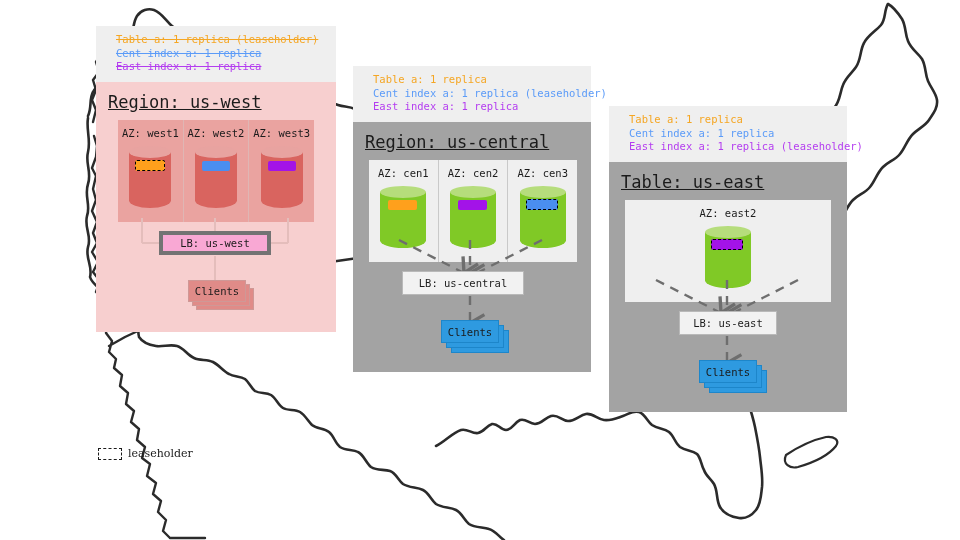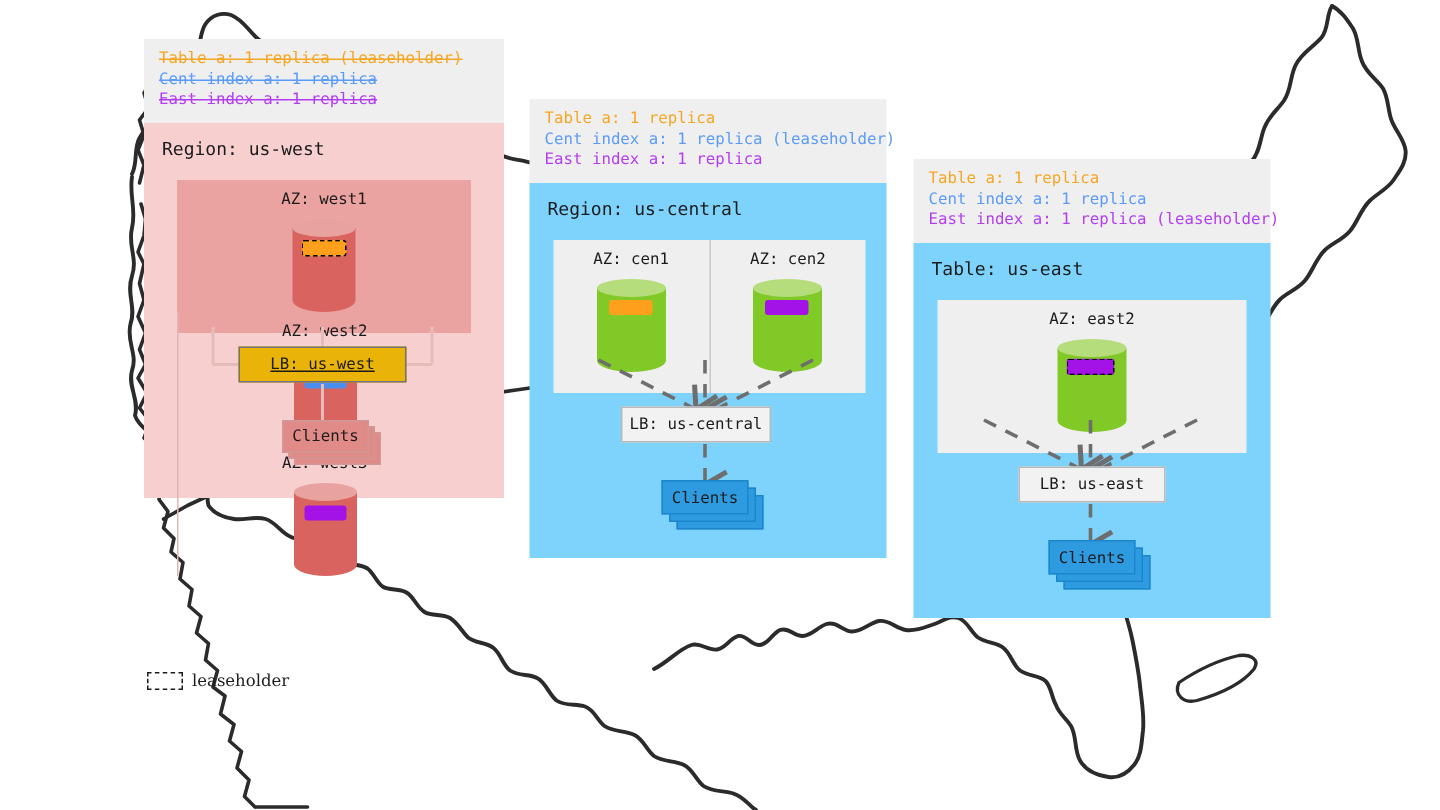--- a/index.html
+++ b/index.html
@@ -15,44 +15,44 @@
   
   #map-layer { position:absolute; inset:0; z-index:1; }
 
   
   .region-panel {
     position:absolute; z-index:3;
     display:flex; flex-direction:column;
   }
   .panel-header {
     background:#efefef;
-    padding:7px 10px 8px 10px;
+    padding:7px 10px 8px 20px;
     line-height:1.30;
   }
   .hdr-line { font-size:10.5px; white-space:nowrap; letter-spacing:0px; }
   .hdr-line.c-table { color:#f5a623; }
   .hdr-line.c-cent  { color:#5b9bf8; }
   .hdr-line.c-east  { color:#b43df0; }
   .dead .hdr-line { text-decoration: line-through; text-decoration-thickness:1px; }
 
   .panel-body { flex:1; position:relative; }
-  .panel-body.live { background:#7dd3fc;padding-left:28px; }
+  .panel-body.live { background:#a3a3a3;padding-left:28px; }
   .panel-body.dead { background:#f7cfcf; }
 
   .region-title {
     position:absolute; left:12px; top:10px;
-    font-size:12px; color:#1b1b1b; white-space:nowrap;
+    font-size:17px; color:#1b1b1b; white-space:nowrap;text-decoration:underline;
   }
 
   
   .az-strip {
     position:absolute; display:flex;
   }
   .az-strip.live { background:#efefef; }
-  .az-strip.dead { background:#eaa3a0;flex-direction:column; }
+  .az-strip.dead { background:#eaa3a0; }
   .az-cell {
     flex:1; position:relative;
     display:flex; flex-direction:column; align-items:center;
   }
   .az-cell + .az-cell { border-left:1px solid #c9c9c9; }
   .az-strip.dead .az-cell + .az-cell { border-left:1px solid #dfb6b4; }
   .az-label {
     margin-top:7px; font-size:10.5px; color:#1b1b1b; white-space:nowrap;
   }
   .cyl-wrap { position:relative; margin-top:7px; }
@@ -64,21 +64,21 @@
   .cyl .blk   { position:absolute; border-radius:2px; }
   .cyl .blk.lease { border:1.6px dashed #000; }
 
   
   .box {
     position:absolute; z-index:6;
     display:flex; align-items:center; justify-content:center;
     font-size:10.5px; color:#1b1b1b; white-space:nowrap;
   }
   .box.lb.live { background:#f2f2f2; border:1px solid #b9b9b9; }
-  .box.lb.dead { background:#eab308; border:1px solid #737373;text-decoration:underline; }
+  .box.lb.dead { background:#f9a8d4; border:4px solid #737373; }
   .box.clients.live { background:#2e9ae0; border:1px solid #1d86ca; }
   .box.clients.dead { background:#e08b88; border:1px solid #cf9896; }
 
   .stack { position:absolute; z-index:5; }
   .stack .sheet { position:absolute; }
 
   
   .conn { position:absolute; z-index:4; }
 
   
@@ -364,25 +364,35 @@
           <div class="az-label">AZ: cen2</div>
           <div class="cyl-wrap">
             <div class="cyl" style="width:46px;height:62px;">
               <div class="body" style="top:6px;width:46px;height:56px;background:#80c926;"></div>
               <div class="top" style="width:46px;height:12px;background:#b6dd7c;"></div>
               <div class="blk" style="left:8px;top:14px;width:29px;height:10px;background:#a313e8;"></div>
             </div>
           </div>
         </div>
 
+        <div class="az-cell">
+          <div class="az-label">AZ: cen3</div>
+          <div class="cyl-wrap">
+            <div class="cyl" style="width:46px;height:62px;">
+              <div class="body" style="top:6px;width:46px;height:56px;background:#80c926;"></div>
+              <div class="top" style="width:46px;height:12px;background:#b6dd7c;"></div>
+              <div class="blk lease" style="left:6px;top:13px;width:32px;height:11px;background:#4a8ef0;"></div>
+            </div>
+          </div>
+        </div>
       </div>
     </div>
   </div>
 
-  <div class="box lb live" style="left:414px; top:271px; width:100px; height:24px;text-align:center;">LB: us-central</div>
+  <div class="box lb live" style="left:402px; top:271px; width:122px; height:24px;text-align:center;">LB: us-central</div>
 
   <div class="stack" style="left:441px; top:320px; width:74px; height:33px;">
     <div class="sheet" style="left:10px;top:10px;width:58px;height:23px;background:#2e9ae0;border:1px solid #1d86ca;"></div>
     <div class="sheet" style="left:5px;top:5px;width:58px;height:23px;background:#2e9ae0;border:1px solid #1d86ca;"></div>
   </div>
   <div class="box clients live" style="left:441px; top:320px; width:58px; height:23px;">Clients</div>
 
   <div class="region-panel" style="left:609px; top:106px; width:238px; height:306px;">
     <div class="panel-header">
       <div class="hdr-line c-table">Table a: 1 replica</div>

